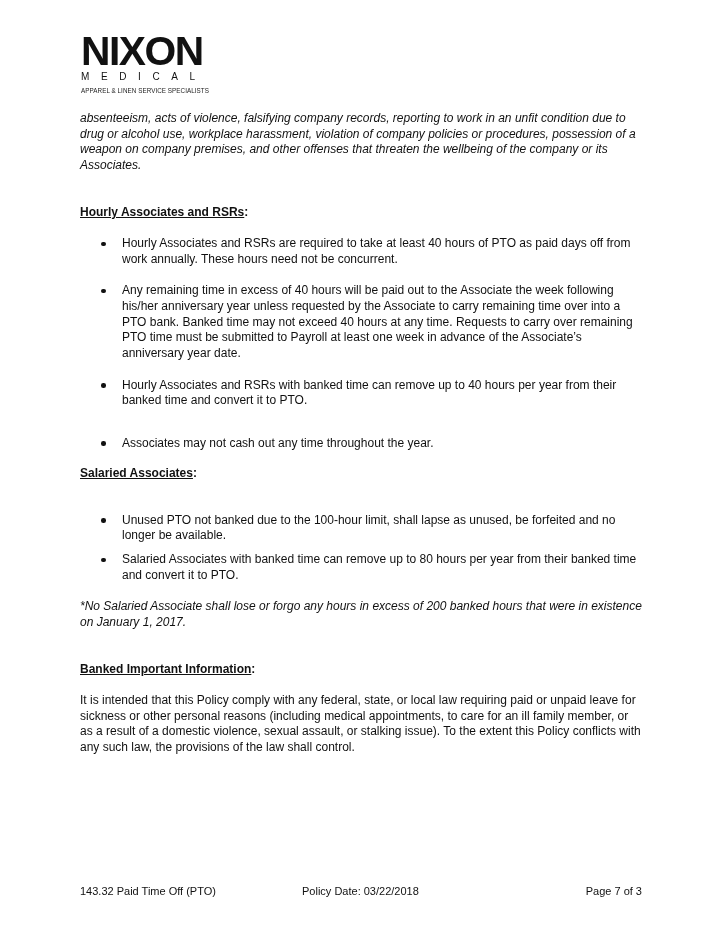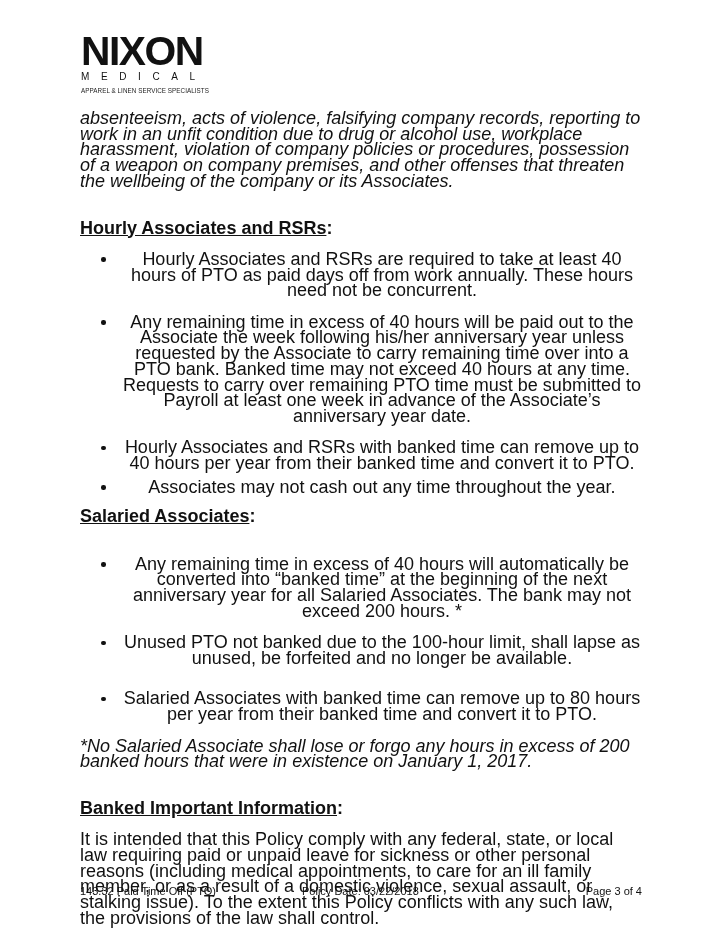--- a/index.html
+++ b/index.html
@@ -13,26 +13,26 @@
       font-size: 40px; line-height: 34px; letter-spacing: -1.5px; color: #111;
       transform: scaleX(1.02); transform-origin: left;
     }
     .logo-sub {
       font-size: 10px; line-height: 14px; letter-spacing: 11.6px; margin-top: 2px; color: #111;
     }
     .logo-tag {
       font-size: 6.3px; line-height: 9px; letter-spacing: 0.05px; color: #222; margin-top: 1px;
       transform: scaleY(1.2); transform-origin: top left; white-space: nowrap;
     }
-    .page { position: absolute; left: 80px; top: 111px; width: 562px; font-size: 18px; line-height: 15.7px; }
+    .page { position: absolute; left: 80px; top: 111px; width: 562px; font-size: 12px; line-height: 15.7px; }
     p { margin: 0; }
     .italic { font-style: italic; }
     .heading { font-weight: 700; margin: 0; }
     .heading .u { text-decoration: underline; }
-    ul.blist { list-style: none; margin: 0; padding: 0; text-align: center; }
+    ul.blist { list-style: none; margin: 0; padding: 0; }
     ul.blist li { position: relative; padding-left: 42px; }
     ul.blist li .dot {
       position: absolute; left: 21px; top: 5.5px; width: 4.5px; height: 4.5px; border-radius: 50%; background: #111;
     }
     .footer { position: absolute; top: 885px; left: 80px; width: 562px; font-size: 11px; line-height: 13px; }
     .footer span { position: absolute; top: 0; white-space: nowrap; }
   </style>
 </head>
 <body>
 
@@ -45,38 +45,37 @@
 <div class="page">
   <p class="italic">absenteeism, acts of violence, falsifying company records, reporting to work in an unfit condition due to drug or alcohol use, workplace harassment, violation of company policies or procedures, possession of a weapon on company premises, and other offenses that threaten the wellbeing of the company or its Associates.</p>
 
   <div style="height:31px"></div>
   <p class="heading"><span class="u">Hourly Associates and RSRs</span><span>:</span></p>
   <div style="height:15.7px"></div>
   <ul class="blist">
     <li><span class="dot"></span><span>Hourly Associates and RSRs are required to take at least 40 hours of PTO as paid days off from work annually.  These hours need not be concurrent.</span></li>
     <li style="margin-top:15.7px"><span class="dot"></span><span>Any remaining time in excess of 40 hours will be paid out to the Associate the week following his/her anniversary year unless requested by the Associate to carry remaining time over into a PTO bank.  Banked time may not exceed 40 hours at any time.  Requests to carry over remaining PTO time must be submitted to Payroll at least one week in advance of the Associate’s anniversary year date.</span></li>
     <li style="margin-top:15.7px"><span class="dot"></span><span>Hourly Associates and RSRs with banked time can remove up to 40 hours per year from their banked time and convert it to PTO.</span></li>
-    <li style="margin-top:8px"><span class="dot"></span><span>Associates may not cash out any time throughout the year.</span></li>
+    <li style="margin-top:27px"><span class="dot"></span><span>Associates may not cash out any time throughout the year.</span></li>
   </ul>
 
   <div style="height:14px"></div>
   <p class="heading"><span class="u">Salaried Associates</span><span>:</span></p>
   <div style="height:15.7px"></div>
   <ul class="blist">
-    <li style="margin-top:15.7px"><span class="dot"></span><span>Any remaining time in excess of 40 hours will automatically be converted into “banked time” at the beginning of the next anniversary year for all Salaried Associates.  The bank may not exceed 200 hours. *</span></li>
     <li style="margin-top:15.7px"><span class="dot"></span><span>Unused PTO not banked due to the 100-hour limit, shall lapse as unused, be forfeited and no longer be available.</span></li>
-    <li style="margin-top:25px"><span class="dot"></span><span>Salaried Associates with banked time can remove up to 80 hours per year from their banked time and convert it to PTO.</span></li>
+    <li style="margin-top:8px"><span class="dot"></span><span>Salaried Associates with banked time can remove up to 80 hours per year from their banked time and convert it to PTO.</span></li>
   </ul>
 
   <div style="height:15.7px"></div>
   <p class="italic">*No Salaried Associate shall lose or forgo any hours in excess of 200 banked hours that were in existence on January 1, 2017.</p>
 
   <div style="height:31px"></div>
   <p class="heading"><span class="u">Banked Important Information</span><span>:</span></p>
   <div style="height:15.7px"></div>
   <p>It is intended that this Policy comply with any federal, state, or local law requiring paid or unpaid leave for sickness or other personal reasons (including medical appointments, to care for an ill family member, or as a result of a domestic violence, sexual assault, or stalking issue).  To the extent this Policy conflicts with any such law, the provisions of the law shall control.</p>
 </div>
 
 <div class="footer">
   <span style="left:0">143.32 Paid Time Off (PTO)</span>
   <span style="left:222px">Policy Date: 03/22/2018</span>
-  <span style="right:0">Page 3 of 4</span>
+  <span style="right:0">Page 7 of 3</span>
 </div>
 
 </body></html>

